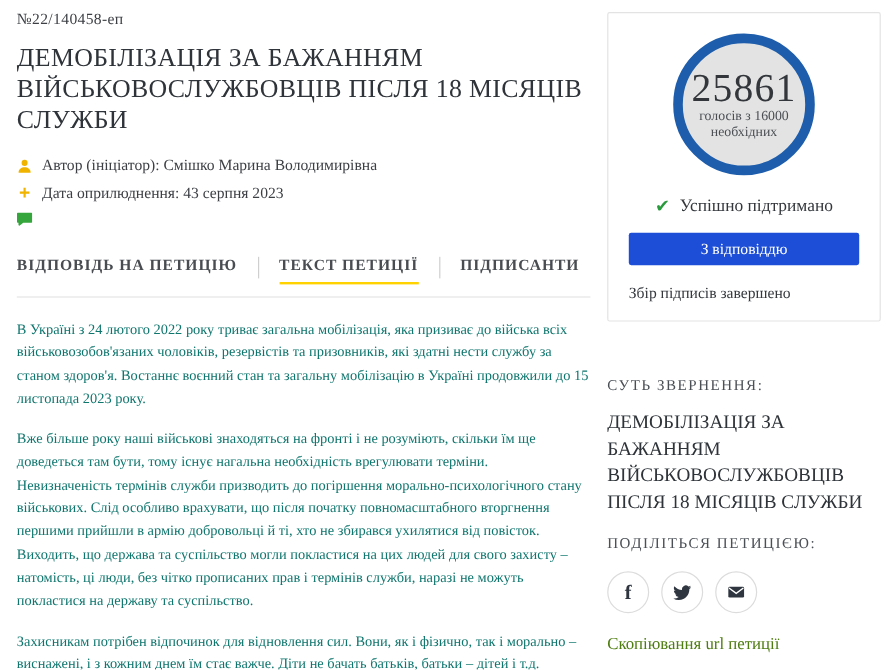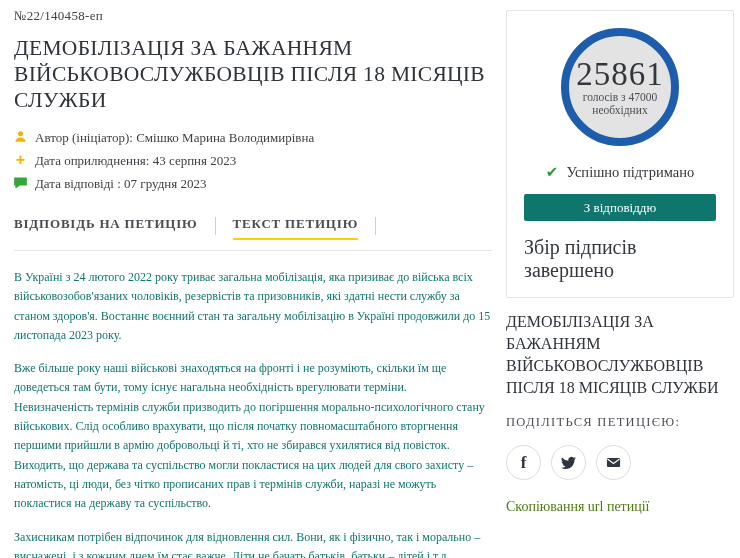--- a/index.html
+++ b/index.html
@@ -11,21 +11,21 @@
   }
   .left-col { position:absolute; left:14px; top:8px; width:478px; }
   .right-col { position:absolute; left:506px; top:10px; width:228px; }
 
   .petition-number { font-size:13px; color:#3c3f44; letter-spacing:.3px; }
   .petition-title {
     margin-top:11px; font-size:21.5px; line-height:26px; font-weight:400;
     color:#2f343a; letter-spacing:.3px;
   }
   .meta { margin-top:17px; list-style:none; }
-  .meta li { display:flex; gap:8px; font-size:13px; color:#3c3f44; margin-bottom:7px; }
+  .meta li { display:flex; align-items:center; gap:8px; font-size:13px; color:#3c3f44; margin-bottom:7px; }
   .meta .ic { width:13px; height:13px; flex:0 0 13px; display:inline-flex; align-items:center; justify-content:center; }
   .meta .ic svg { width:13px; height:13px; display:block; }
   .plus-glyph { color:#f0b400; font-weight:700; font-size:16px; line-height:13px; font-family:"Liberation Sans",sans-serif; }
 
   .tabs { margin-top:24px; display:flex; align-items:center; }
   .tab {
     font-size:13px; font-weight:700; letter-spacing:.8px; color:#494d52;
     text-decoration:none; cursor:pointer; padding-bottom:6px; border-bottom:2px solid transparent;
   }
   .tab.active { border-bottom-color:#ffd200; }
@@ -39,25 +39,25 @@
   .vote-circle {
     width:118px; height:118px; margin:0 auto; border-radius:50%;
     border:8px solid #1d5dab; background:#e3e3e3;
     display:flex; flex-direction:column; align-items:center; justify-content:center;
   }
   .vote-count { font-size:33px; line-height:34px; color:#33373c; letter-spacing:1px; }
   .vote-sub { font-size:11.5px; line-height:13px; color:#4a4e53; }
   .status-row { margin-top:17px; text-align:center; font-size:14.5px; color:#34383d; display:flex; align-items:center; justify-content:center; gap:8px; }
   .check-glyph { color:#2a9b3d; font-size:15px; font-family:"DejaVu Sans",sans-serif; }
   .answer-btn {
-    margin-top:13px; width:100%; height:27px; background:#0f766e; color:#ffffff;
+    margin-top:13px; width:100%; height:27px; background:#1d4ed8; color:#ffffff;
     border:none; border-radius:2px; font-family:"Liberation Serif",serif;
     font-size:13px; cursor:pointer; display:block;
   }
-  .closed-text { margin-top:15px; font-size:20px; color:#34383d; }
+  .closed-text { margin-top:15px; font-size:13px; color:#34383d; }
 
   .side-label { margin-top:46px; font-size:12.5px; letter-spacing:1.3px; color:#4b5057; }
   .side-title { margin-top:13px; font-size:16px; line-height:22px; color:#2f343a; font-weight:400; }
   .side-label.share { margin-top:16px; }
   .social-row { margin-top:15px; display:flex; gap:10px; }
   .social-btn {
     width:35px; height:35px; border-radius:50%; border:1px solid #dcdcdc; background:#fff;
     display:flex; align-items:center; justify-content:center; cursor:pointer;
   }
   .social-btn svg { width:15px; height:15px; display:block; }
@@ -84,56 +84,57 @@
     <li>
       <span class="ic plus-glyph">+</span>
       <span>Дата оприлюднення: 43 серпня 2023</span>
     </li>
     <li>
       <span class="ic">
         <svg viewBox="0 0 16 16">
             <path d="M1 2.5h14v8.5H6.5L2.5 14v-3H1z" fill="#35a63c" stroke="#35a63c" stroke-linejoin="round" stroke-width="1.6"></path>
           </svg>
       </span>
-      <span>Дата відповіді : 07 грудня 2023</span>
     </li>
   </ul>
 
   <nav class="tabs">
     <a class="tab">ВІДПОВІДЬ НА ПЕТИЦІЮ</a>
     <span class="tab-sep"></span>
-    <a class="tab active">ТЕКСТ ПЕТИЦІЮ</a>
+    <a class="tab active">ТЕКСТ ПЕТИЦІЇ</a>
     <span class="tab-sep"></span>
+    <a class="tab">ПІДПИСАНТИ</a>
   </nav>
   <hr class="rule">
 
   <div class="body-text">
     <p>В Україні з 24 лютого 2022 року триває загальна мобілізація, яка призиває до війська всіх військовозобов'язаних чоловіків, резервістів та призовників, які здатні нести службу за станом здоров'я. Востаннє воєнний стан та загальну мобілізацію в Україні продовжили до 15 листопада 2023 року.</p>
     <p>Вже більше року наші військові знаходяться на фронті і не розуміють, скільки їм ще доведеться там бути, тому існує нагальна необхідність врегулювати терміни.
 Невизначеність термінів служби призводить до погіршення морально-психологічного стану військових. Слід особливо врахувати, що після початку повномасштабного вторгнення першими прийшли в армію добровольці й ті, хто не збирався ухилятися від повісток. Виходить, що держава та суспільство могли покластися на цих людей для свого захисту – натомість, ці люди, без чітко прописаних прав і термінів служби, наразі не можуть покластися на державу та суспільство.</p>
     <p>Захисникам потрібен відпочинок для відновлення сил. Вони, як і фізично, так і морально – виснажені, і з кожним днем їм стає важче. Діти не бачать батьків, батьки – дітей і т.д.
 САМЕ ТОМУ ПРОШУ ПАНА ПРЕЗИДЕНТА РОЗГЛЯНУТИ ДАНУ ПЕТИЦІЮ ТА НАДАТИ ЇМ ВІДПОЧИНОК ХОЧА Б НА ПЕВНИЙ ПЕРІОД ЧАСУ ДЛЯ ВІДНОВЛЕННЯ СИЛ. БУДЬ ТО ПІВ РОКУ ЧИ РІК.</p>
   </div>
 </main>
 
 <aside class="right-col">
   <section class="vote-card">
     <div class="vote-circle">
       <div class="vote-count">25861</div>
-      <div class="vote-sub">голосів з 47000</div>
+      <div class="vote-sub">голосів з 16000</div>
       <div class="vote-sub">необхідних</div>
     </div>
     <div class="status-row">
       <span class="check-glyph">✔</span>
       <span>Успішно підтримано</span>
     </div>
     <button class="answer-btn">З відповіддю</button>
     <div class="closed-text">Збір підписів завершено</div>
   </section>
 
+  <div class="side-label">СУТЬ ЗВЕРНЕННЯ:</div>
   <div class="side-title">ДЕМОБІЛІЗАЦІЯ ЗА БАЖАННЯМ ВІЙСЬКОВОСЛУЖБОВЦІВ ПІСЛЯ 18 МІСЯЦІВ СЛУЖБИ</div>
 
   <div class="side-label share">ПОДІЛІТЬСЯ ПЕТИЦІЄЮ:</div>
   <div class="social-row">
     <button class="social-btn">
       <span class="fb-glyph">f</span>
     </button>
     <button class="social-btn">
       <svg viewBox="0 0 16 16">
           <path fill="#2f3640" d="M16 3.54c-.59.26-1.22.44-1.88.52a3.3 3.3 0 0 0 1.44-1.82c-.63.38-1.34.65-2.08.8a3.28 3.28 0 0 0-5.59 2.99A9.32 9.32 0 0 1 1.11 2.6a3.28 3.28 0 0 0 1.02 4.38c-.54-.02-1.05-.17-1.49-.41v.04c0 1.59 1.13 2.92 2.63 3.22-.28.08-.57.12-.87.12-.21 0-.42-.02-.62-.06a3.28 3.28 0 0 0 3.07 2.28A6.58 6.58 0 0 1 0 13.54a9.29 9.29 0 0 0 5.03 1.47c6.04 0 9.34-5 9.34-9.34v-.42A6.68 6.68 0 0 0 16 3.54z"></path>

